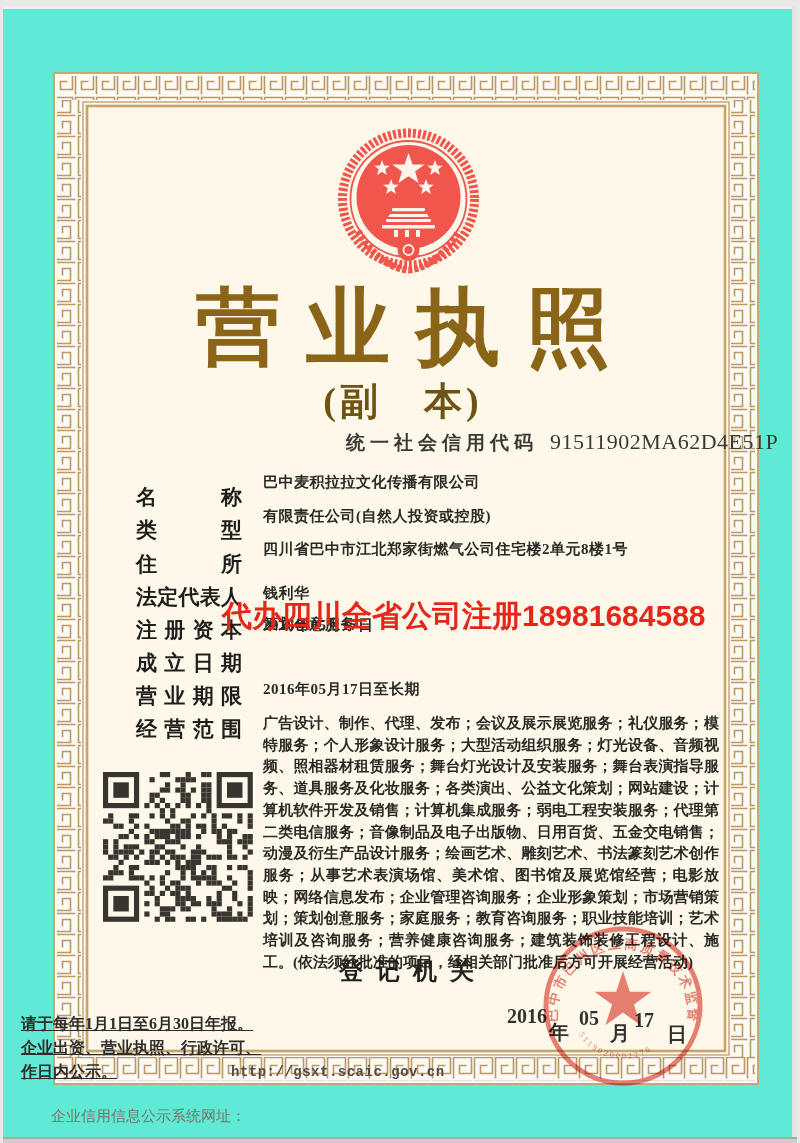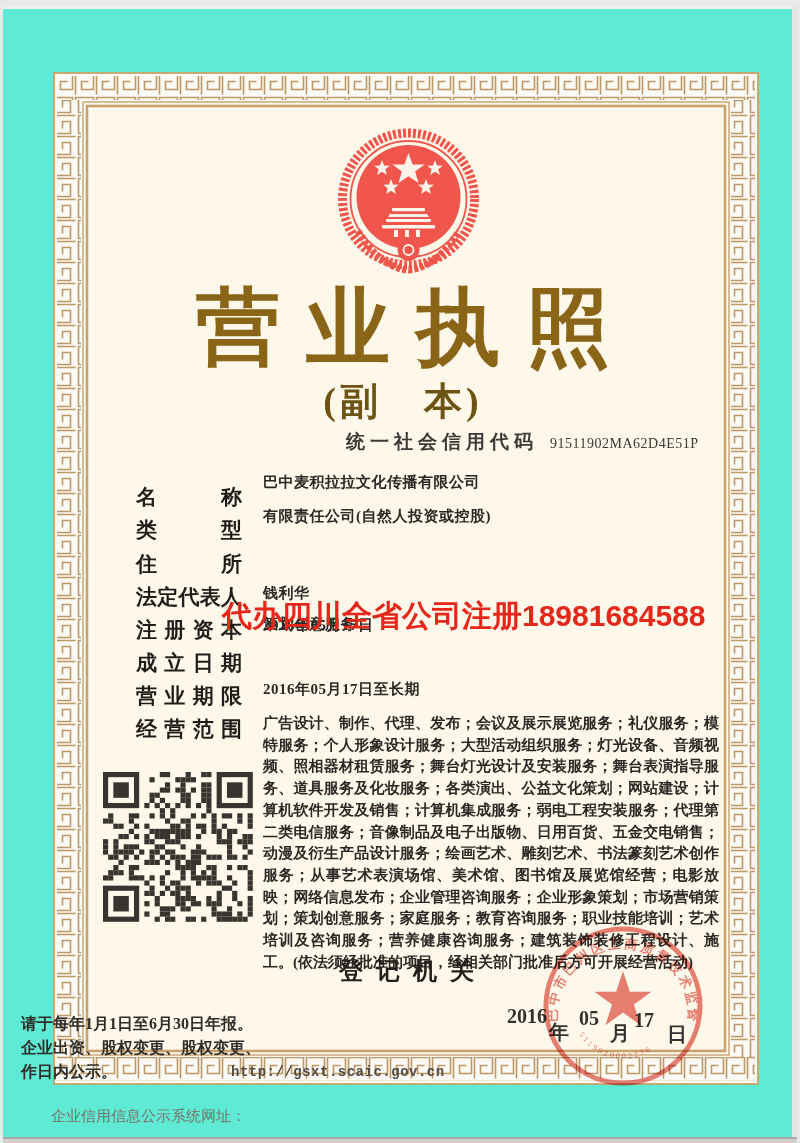--- a/index.html
+++ b/index.html
@@ -21,21 +21,21 @@
     position:absolute;left:0;top:277px;width:800px;text-align:center;z-index:2;
     font-family:"Liberation Sans", sans-serif;font-weight:900;font-size:84px;
     letter-spacing:26px;padding-left:26px;box-sizing:border-box;color:#8a6518;line-height:1.05;
   }
   .subtitle{
     position:absolute;left:0;top:370px;width:800px;text-align:center;z-index:2;
     font-weight:800;font-size:38px;color:#6e5412;letter-spacing:4px;
   }
   .codeline{position:absolute;left:343px;top:423px;z-index:2;white-space:nowrap;color:#3b3835;}
   .codeline .lbl{font-size:19px;font-weight:700;letter-spacing:5px;}
-  .codeline .val{font-size:14px;font-weight:500;letter-spacing:0.5px;margin-left:12px;font-family:"Liberation Serif",serif;}
+  .codeline .val{font-size:22px;font-weight:500;letter-spacing:0.5px;margin-left:12px;font-family:"Liberation Serif",serif;}
 
   .f-label{
     position:absolute;left:133px;width:106px;z-index:2;
     display:flex;justify-content:space-between;
     font-size:21px;font-weight:700;color:#1f1d1a;line-height:1;
   }
   .f-value{
     position:absolute;left:260px;z-index:2;white-space:nowrap;
     font-size:15px;font-weight:700;color:#2b2925;letter-spacing:0.5px;line-height:1.25;
   }
@@ -66,21 +66,21 @@
   }
   .date span{position:absolute;z-index:3;color:#33312e;white-space:nowrap;}
   .d-num{font-size:20px;font-weight:600;}
   .d-unit{font-size:20px;font-weight:700;}
   .d-year{left:504px;top:999px;} .d-yu{left:546px;top:1013px;}
   .d-month{left:576px;top:1001px;} .d-mu{left:607px;top:1014px;}
   .d-day{left:631px;top:1003px;} .d-du{left:664px;top:1015px;}
 
   .seal{position:absolute;left:535px;top:915px;z-index:6;opacity:0.72;mix-blend-mode:multiply;}
 
-  .notice{position:absolute;left:18px;top:1006px;z-index:5;color:#2f2d2a;}
+  .notice{position:absolute;left:18px;top:1006px;z-index:5;color:#2f2d2a;text-decoration:underline;}
   .notice div{font-size:16px;font-weight:600;line-height:24px;white-space:nowrap;}
 
   .gov-url{
     position:absolute;left:228px;top:1058px;z-index:5;white-space:nowrap;
     font-family:"Liberation Mono", monospace;
     font-size:14px;font-weight:700;color:#514c46;letter-spacing:0.5px;text-align:right;
   }
   .footer-left{position:absolute;left:48px;top:1101px;z-index:2;font-size:15px;color:#7a7268;white-space:nowrap;}
   .footer-right{position:absolute;right:64px;top:1099px;z-index:2;font-size:15.5px;font-weight:600;color:#46403a;white-space:nowrap;}
 </style>
@@ -147,20 +147,21 @@
   <div class="f-label lab2">
       <span>类</span>
       <span>型</span>
     </div>
   <div class="f-value val2">有限责任公司(自然人投资或控股)</div>
 
   <div class="f-label lab3">
       <span>住</span>
       <span>所</span>
     </div>
+  <div class="f-value val3">四川省巴中市江北郑家街燃气公司住宅楼2单元8楼1号</div>
 
   <div class="f-label lab4">
       <span>法</span>
       <span>定</span>
       <span>代</span>
       <span>表</span>
       <span>人</span>
     </div>
   <div class="f-value val4">钱利华</div>
 
@@ -513,21 +514,21 @@
     </text>
     <polygon fill="#e05247" points="85,50 91.8,70.7 113.5,70.7 95.9,83.6 102.6,104.3 85,91.5 67.4,104.3 74.1,83.6 56.5,70.7 78.2,70.7"></polygon>
     <path id="sealBotArc" d="M 38,108 A 52 52 0 0 0 132,108" fill="none"></path>
     <text font-size="8" fill="#e05247" letter-spacing="2.5">
       <textPath href="#sealBotArc" startOffset="6">5119020002276</textPath>
     </text>
   </svg>
 
   <div class="notice">
     <div>请于每年1月1日至6月30日年报。</div>
-    <div>企业出资、股权变更、股权变更、</div>
+    <div>企业出资、营业执照、行政许可、</div>
     <div>作日内公示。</div>
   </div>
 
   <div class="gov-url">http://gsxt.scaic.gov.cn</div>
 
   <div class="footer-left">企业信用信息公示系统网址：</div>
 
   <div class="edge-top"></div>
   <div class="edge-right"></div>
   <div class="edge-bottom"></div>

